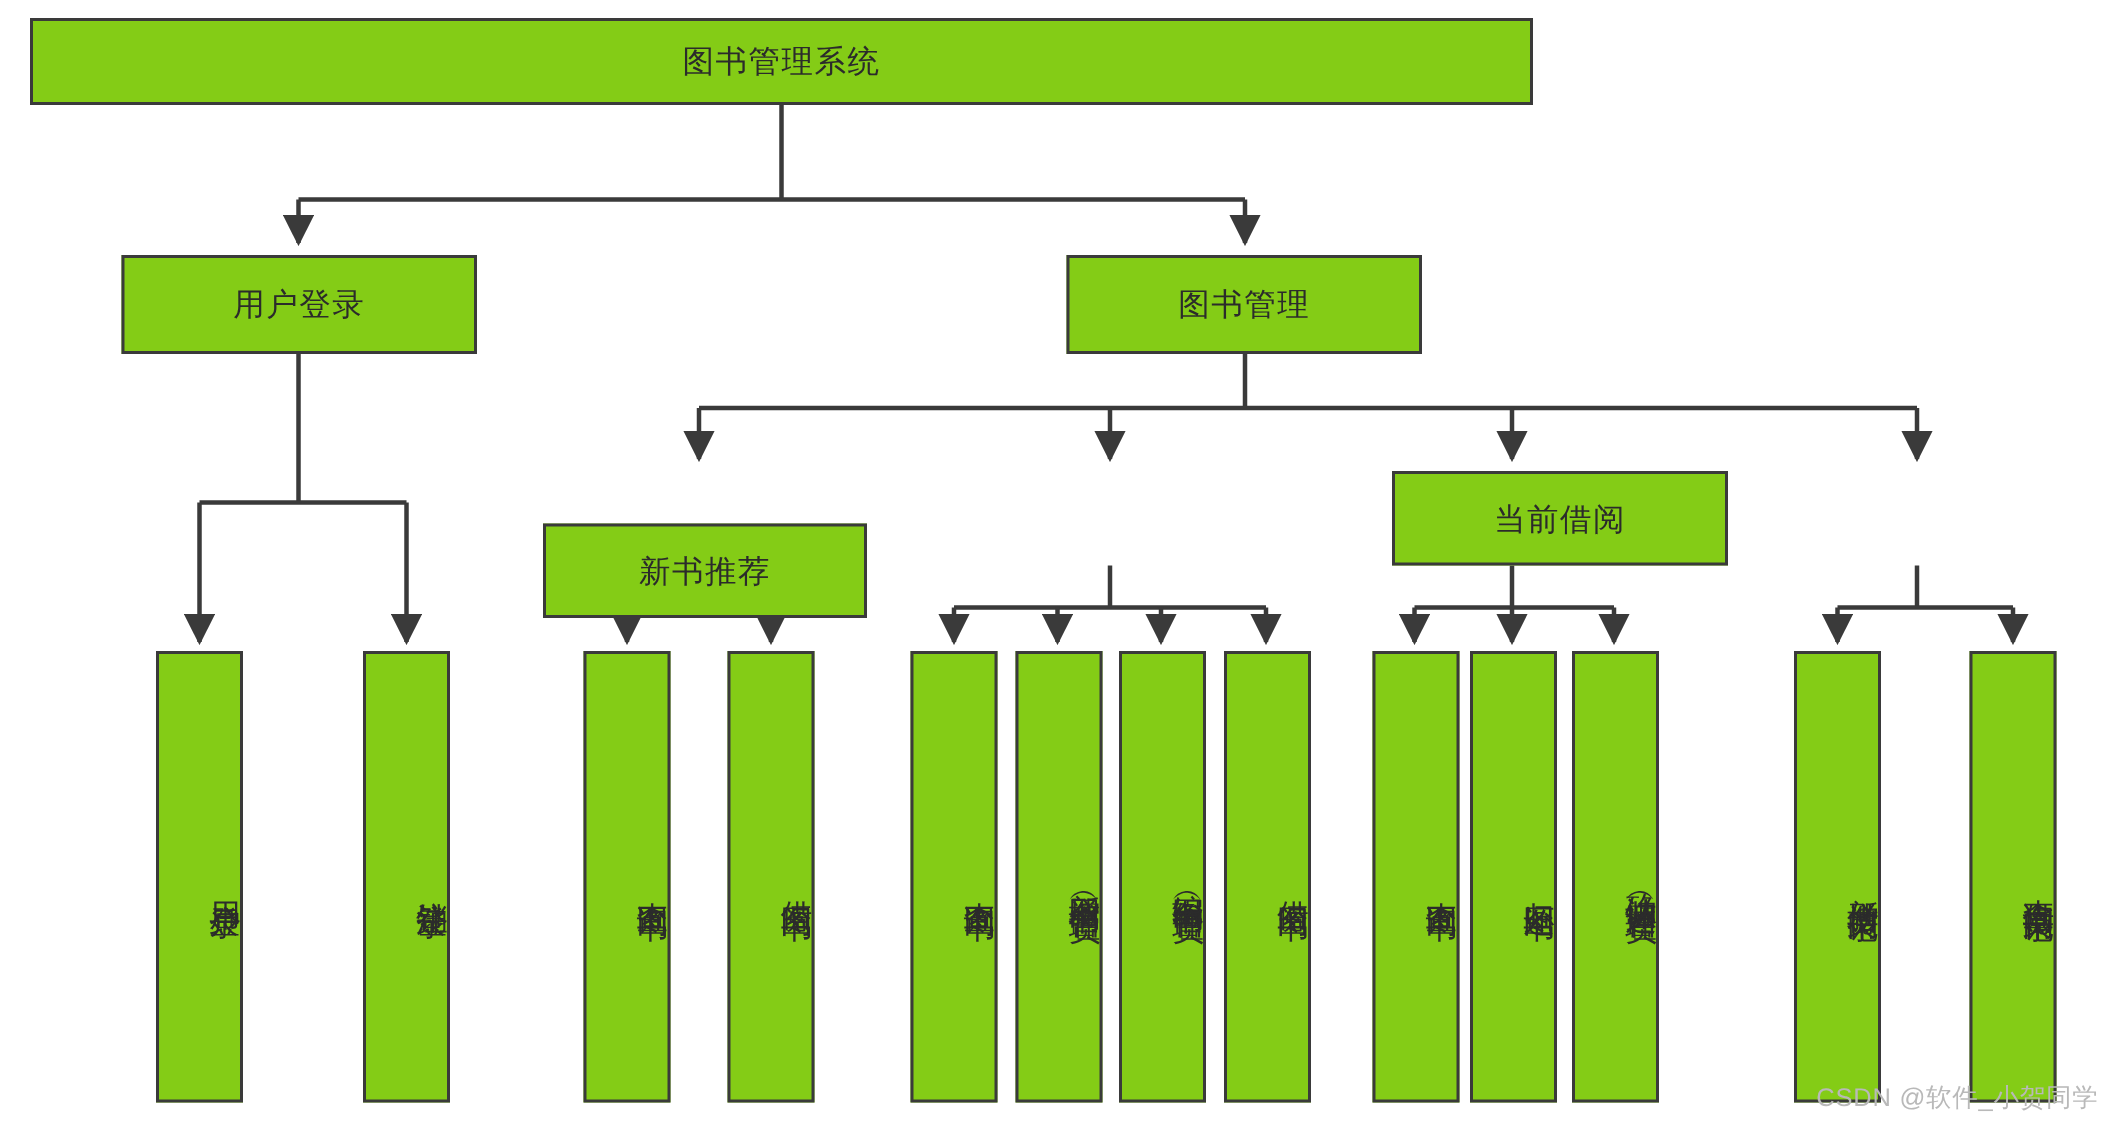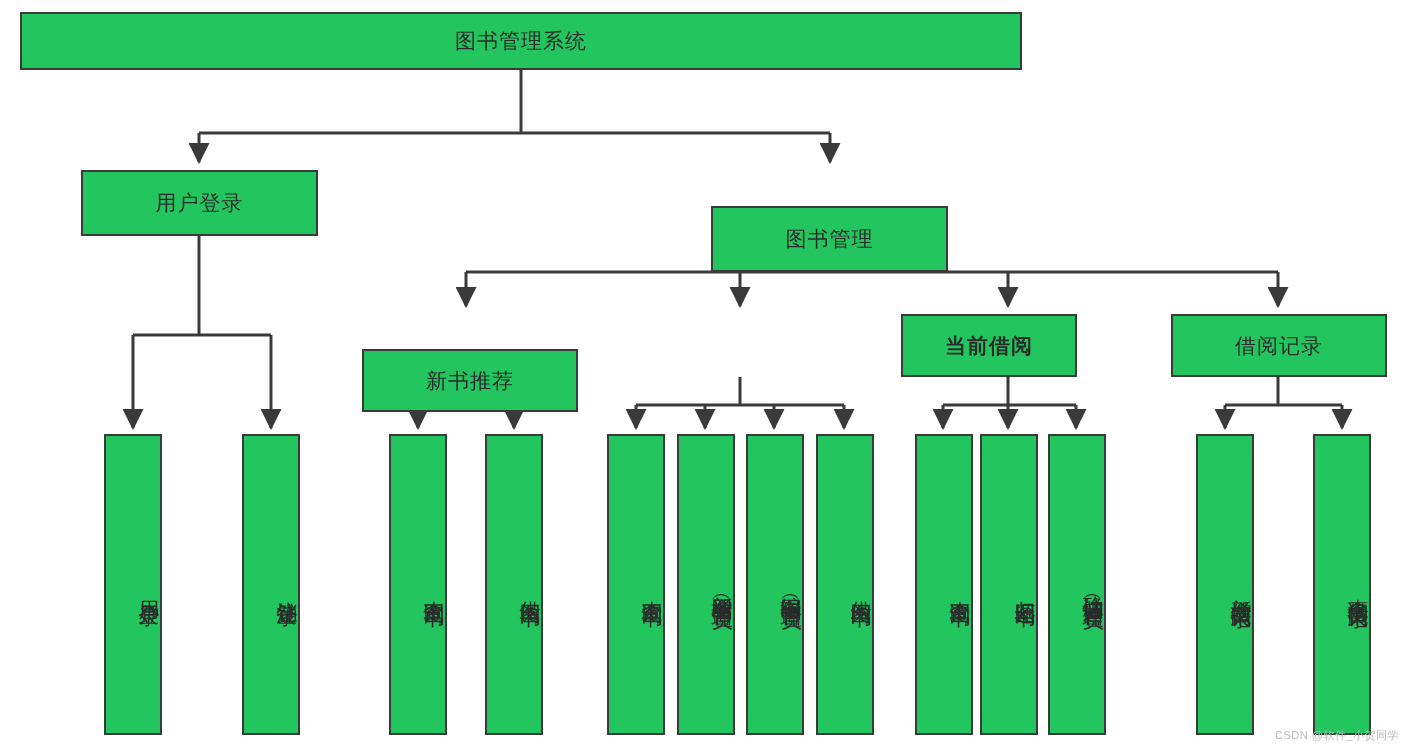--- a/index.html
+++ b/index.html
@@ -21,21 +21,21 @@
     position: absolute;
     left: 0;
     top: 0;
     width: 1405px;
     height: 747px;
     pointer-events: none;
   }
   .node {
     position: absolute;
     box-sizing: border-box;
-    background: #22c55e;
+    background: #84cc16;
     border: 2px solid #3a3a3a;
     display: flex;
     align-items: center;
     justify-content: center;
     color: #2b2b2b;
   }
   .node.horiz {
     font-size: 21px;
     letter-spacing: 1px;
   }
@@ -50,21 +50,21 @@
   }
   .node.vert .vtext {
     writing-mode: vertical-rl;
     text-orientation: upright;
     line-height: 1.05;
   }
   .watermark {
     position: absolute;
     right: 6px;
     bottom: 4px;
-    font-size: 11px;
+    font-size: 17px;
     color: #b9b9b9;
     letter-spacing: 0.5px;
     white-space: nowrap;
   }
 </style>
 </head>
 <body>
 
 <div id="canvas">
 
@@ -118,32 +118,29 @@
     </g>
   </svg>
 
   <div class="node horiz" style="left:20px; top:12px; width:1002px; height:58px;">
     <span>图书管理系统</span>
   </div>
 
   <div class="node horiz" style="left:81px; top:170px; width:237px; height:66px;">
     <span>用户登录</span>
   </div>
-  <div class="node horiz" style="left:711px; top:170px; width:237px; height:66px;margin-top:36px;">
+  <div class="node horiz" style="left:711px; top:170px; width:237px; height:66px;">
     <span>图书管理</span>
   </div>
 
   <div class="node horiz" style="left:362px; top:314px; width:216px; height:63px;margin-top:35px;">
     <span>新书推荐</span>
   </div>
-  <div class="node horiz" style="left:901px; top:314px; width:176px; height:63px;font-weight:bold;">
+  <div class="node horiz" style="left:928px; top:314px; width:224px; height:63px;">
     <span>当前借阅</span>
-  </div>
-  <div class="node horiz" style="left:1171px; top:314px; width:216px; height:63px;">
-    <span>借阅记录</span>
   </div>
 
   <div class="node vert" style="left:104px; top:434px; width:58px; height:301px;">
     <span class="vtext">用户登录</span>
   </div>
   <div class="node vert" style="left:242px; top:434px; width:58px; height:301px;">
     <span class="vtext">注销登录</span>
   </div>
 
   <div class="node vert" style="left:389px; top:434px; width:58px; height:301px;">

